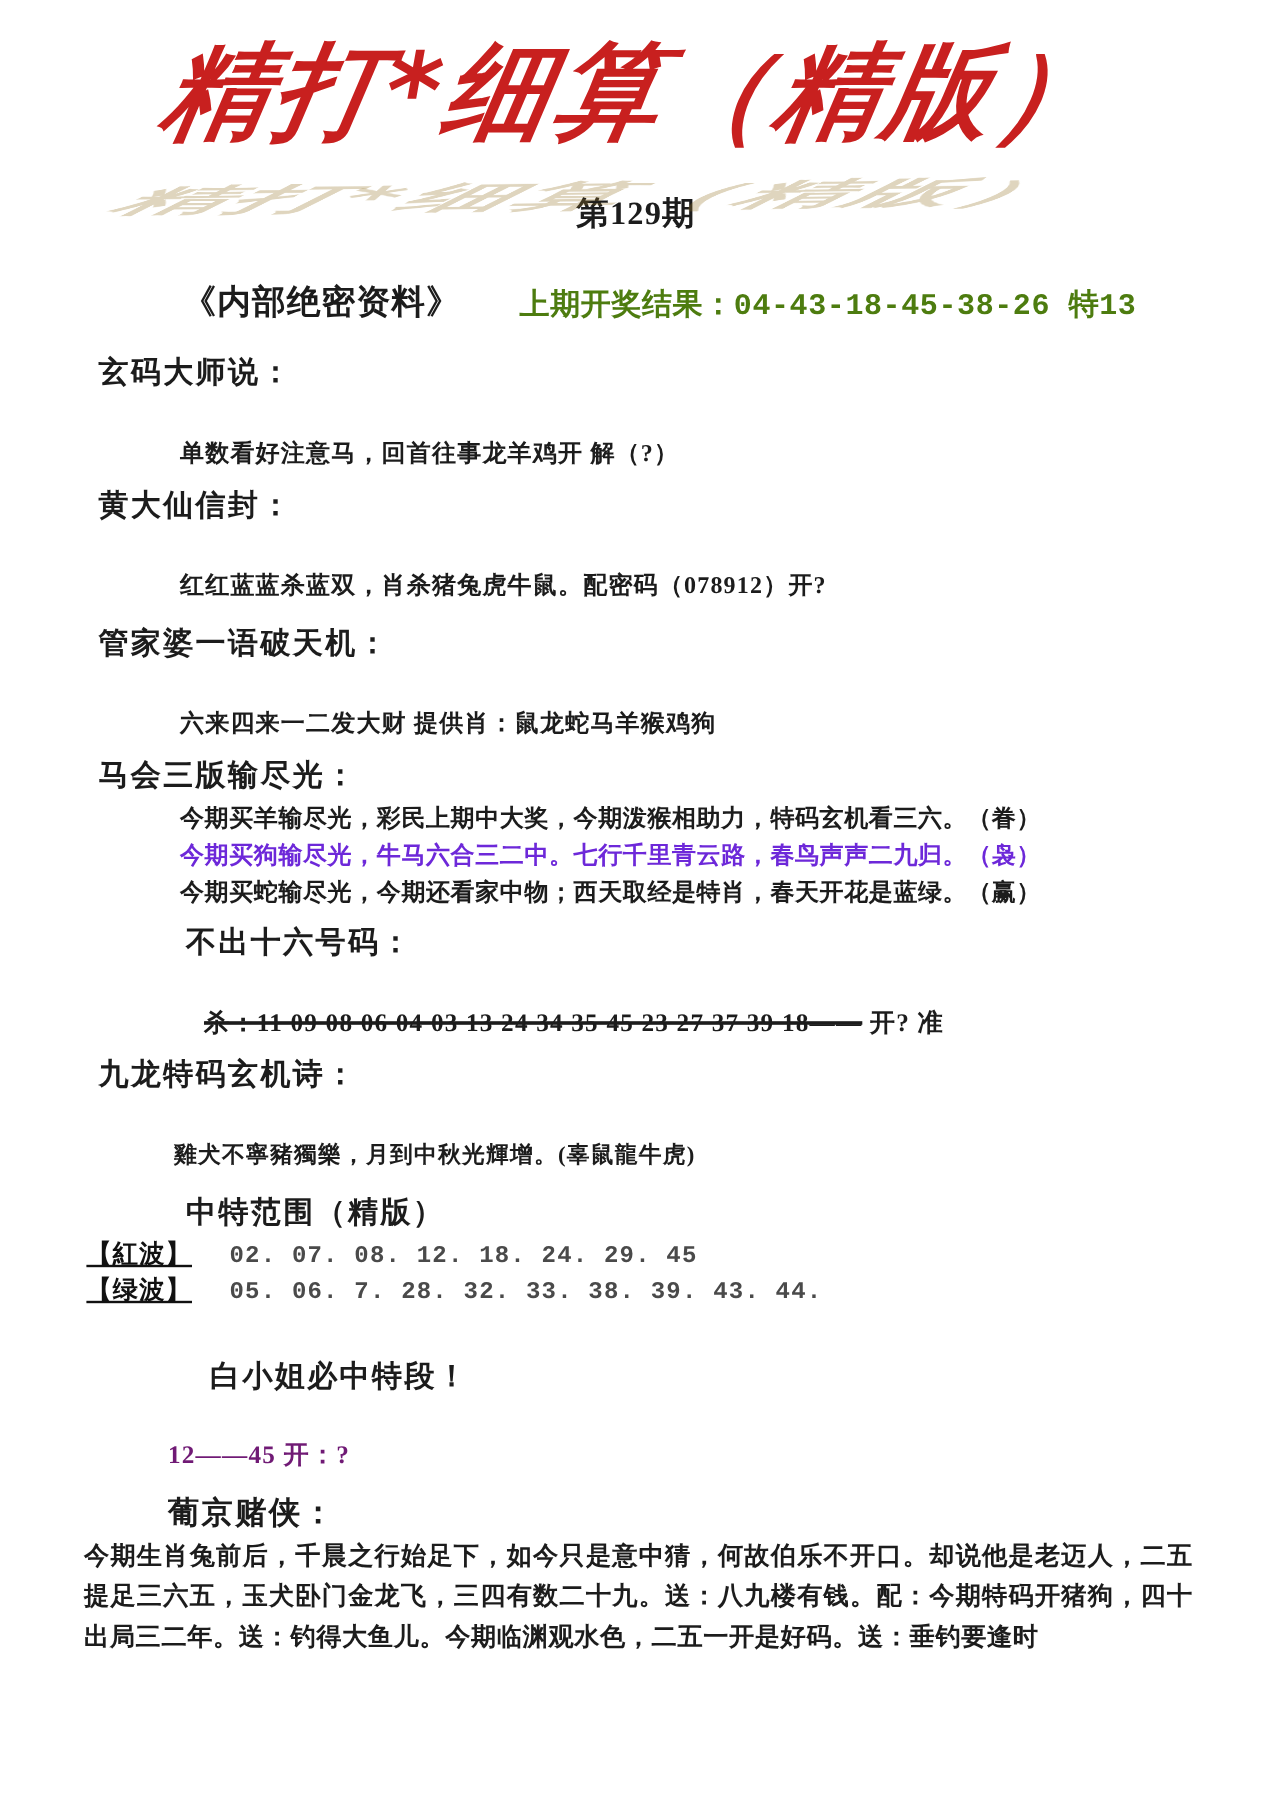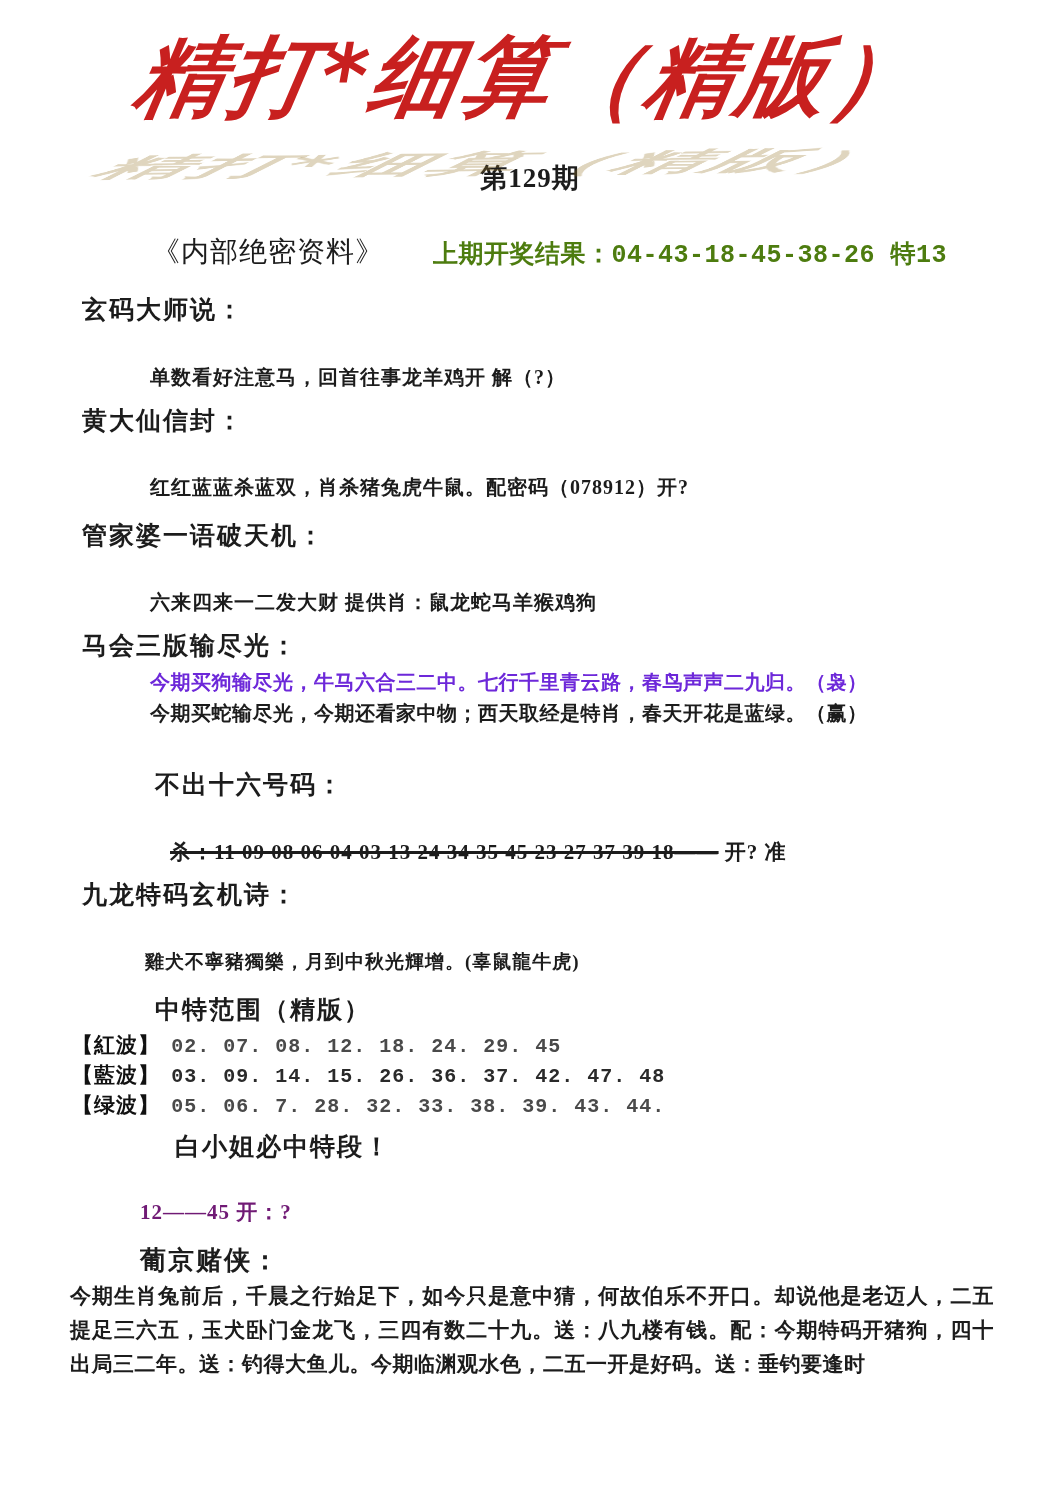--- a/index.html
+++ b/index.html
@@ -34,41 +34,41 @@
     transform:translateX(-54%) skewX(-52deg) scaleY(0.30) rotate(-2deg);
     filter:blur(0.4px);
   }
 
   .issue{
     position:absolute;top:160px;left:0;width:1060px;text-align:center;
     font-size:27px;font-weight:600;letter-spacing:1px;
   }
 
   
-  .secret-label{position:absolute;top:233px;left:152px;font-size:28px;font-weight:normal;letter-spacing:1px;}
+  .secret-label{position:absolute;top:233px;left:152px;font-size:28px;font-weight:bold;letter-spacing:1px;}
   .last-result{
     position:absolute;top:237px;left:433px;
     font-family:Liberation Mono, monospace;
     font-size:25px;font-weight:bold;color:#4d7c0f;letter-spacing:0.5px;
   }
 
   
   .sec-heading{position:absolute;left:82px;font-size:25px;font-weight:bold;letter-spacing:2px;}
   .sec-content{position:absolute;left:150px;font-size:20px;font-weight:bold;letter-spacing:1px;}
 
   .mahui-lines{position:absolute;top:667px;left:150px;font-size:20px;font-weight:bold;line-height:31px;letter-spacing:0.5px;}
   .mahui-lines .dim{color:#6d28d9;font-weight:600;}
 
   .kill-line{position:absolute;top:838px;left:130px;font-size:21px;font-weight:bold;letter-spacing:1px;margin-left:40px;}
   .kill-struck{text-decoration:line-through;text-decoration-thickness:3px;}
 
   .waves{position:absolute;top:1030px;left:72px;font-size:21px;line-height:30px;}
   .wave-row{height:30px;white-space:nowrap;}
-  .wave-label{font-weight:bold;color:#111;letter-spacing:1px;}
-  .wave-nums{font-family:"Liberation Mono","DejaVu Sans Mono",monospace;color:#4a4a4a;font-weight:600;letter-spacing:1px;margin-left:6px;font-size:20px;}
+  .wave-label{font-weight:bold;color:#111;letter-spacing:1px;text-decoration:underline;}
+  .wave-nums{font-family:"Liberation Mono","DejaVu Sans Mono",monospace;color:#4a4a4a;font-weight:600;letter-spacing:1px;margin-left:26px;font-size:20px;}
 
   .bai-content{position:absolute;top:1198px;left:140px;font-size:21px;color:#701a75;font-weight:600;letter-spacing:1px;}
 
   .pujing-par{
     position:absolute;top:1279px;left:70px;width:924px;
     font-size:21px;font-weight:bold;line-height:34px;
     text-align:justify;letter-spacing:0.5px;
   }
 </style>
 </head>
@@ -89,44 +89,41 @@
   <div class="sec-content" style="top:364px">单数看好注意马，回首往事龙羊鸡开  解（?）</div>
 
   <div class="sec-heading" style="top:404px">黄大仙信封：</div>
   <div class="sec-content" style="top:474px">红红蓝蓝杀蓝双，肖杀猪兔虎牛鼠。配密码（078912）开?</div>
 
   <div class="sec-heading" style="top:519px">管家婆一语破天机：</div>
   <div class="sec-content" style="top:589px">六来四来一二发大财 提供肖：鼠龙蛇马羊猴鸡狗</div>
 
   <div class="sec-heading" style="top:629px">马会三版输尽光：</div>
   <div class="mahui-lines">
+    <div>今期买羊输尽光，彩民上期中大奖，今期泼猴相助力，特码玄机看三六。（眷）</div>
     <div class="dim">今期买狗输尽光，牛马六合三二中。七行千里青云路，春鸟声声二九归。（袅）</div>
     <div>今期买蛇输尽光，今期还看家中物；西天取经是特肖，春天开花是蓝绿。（赢）</div>
   </div>
 
   <div class="sec-heading" style="top:768px;left:155px">不出十六号码：</div>
   <div class="kill-line">
     <span class="kill-struck">杀：11 09 08 06 04 03 13 24 34 35 45 23 27 37 39 18——</span>
     <span>开? 准</span>
   </div>
 
   <div class="sec-heading" style="top:878px">九龙特码玄机诗：</div>
   <div class="sec-content" style="top:949px;left:145px;font-size:19px">雞犬不寧豬獨樂，月到中秋光輝增。(辜鼠龍牛虎)</div>
 
   <div class="sec-heading" style="top:993px;left:155px">中特范围（精版）</div>
   <div class="waves">
     <div class="wave-row">
       <span class="wave-label">【紅波】</span>
       <span class="wave-nums">02. 07. 08. 12. 18. 24. 29. 45</span>
     </div>
     <div class="wave-row">
-      <span class="wave-label">【藍波】</span>
-      <span class="wave-nums" style="color:#2a2a2a">03. 09. 14. 15. 26. 36. 37. 42. 47. 48</span>
-    </div>
-    <div class="wave-row">
       <span class="wave-label">【绿波】</span>
       <span class="wave-nums">05. 06. 7. 28. 32. 33. 38. 39. 43. 44.</span>
     </div>
   </div>
 
   <div class="sec-heading" style="top:1130px;left:175px">白小姐必中特段！</div>
   <div class="bai-content">12——45 开：?</div>
 
   <div class="sec-heading" style="top:1243px;left:140px;font-size:26px">葡京赌侠：</div>
   <div class="pujing-par">今期生肖兔前后，千晨之行始足下，如今只是意中猜，何故伯乐不开口。却说他是老迈人，二五提足三六五，玉犬卧门金龙飞，三四有数二十九。送：八九楼有钱。配：今期特码开猪狗，四十出局三二年。送：钓得大鱼儿。今期临渊观水色，二五一开是好码。送：垂钓要逢时</div>

